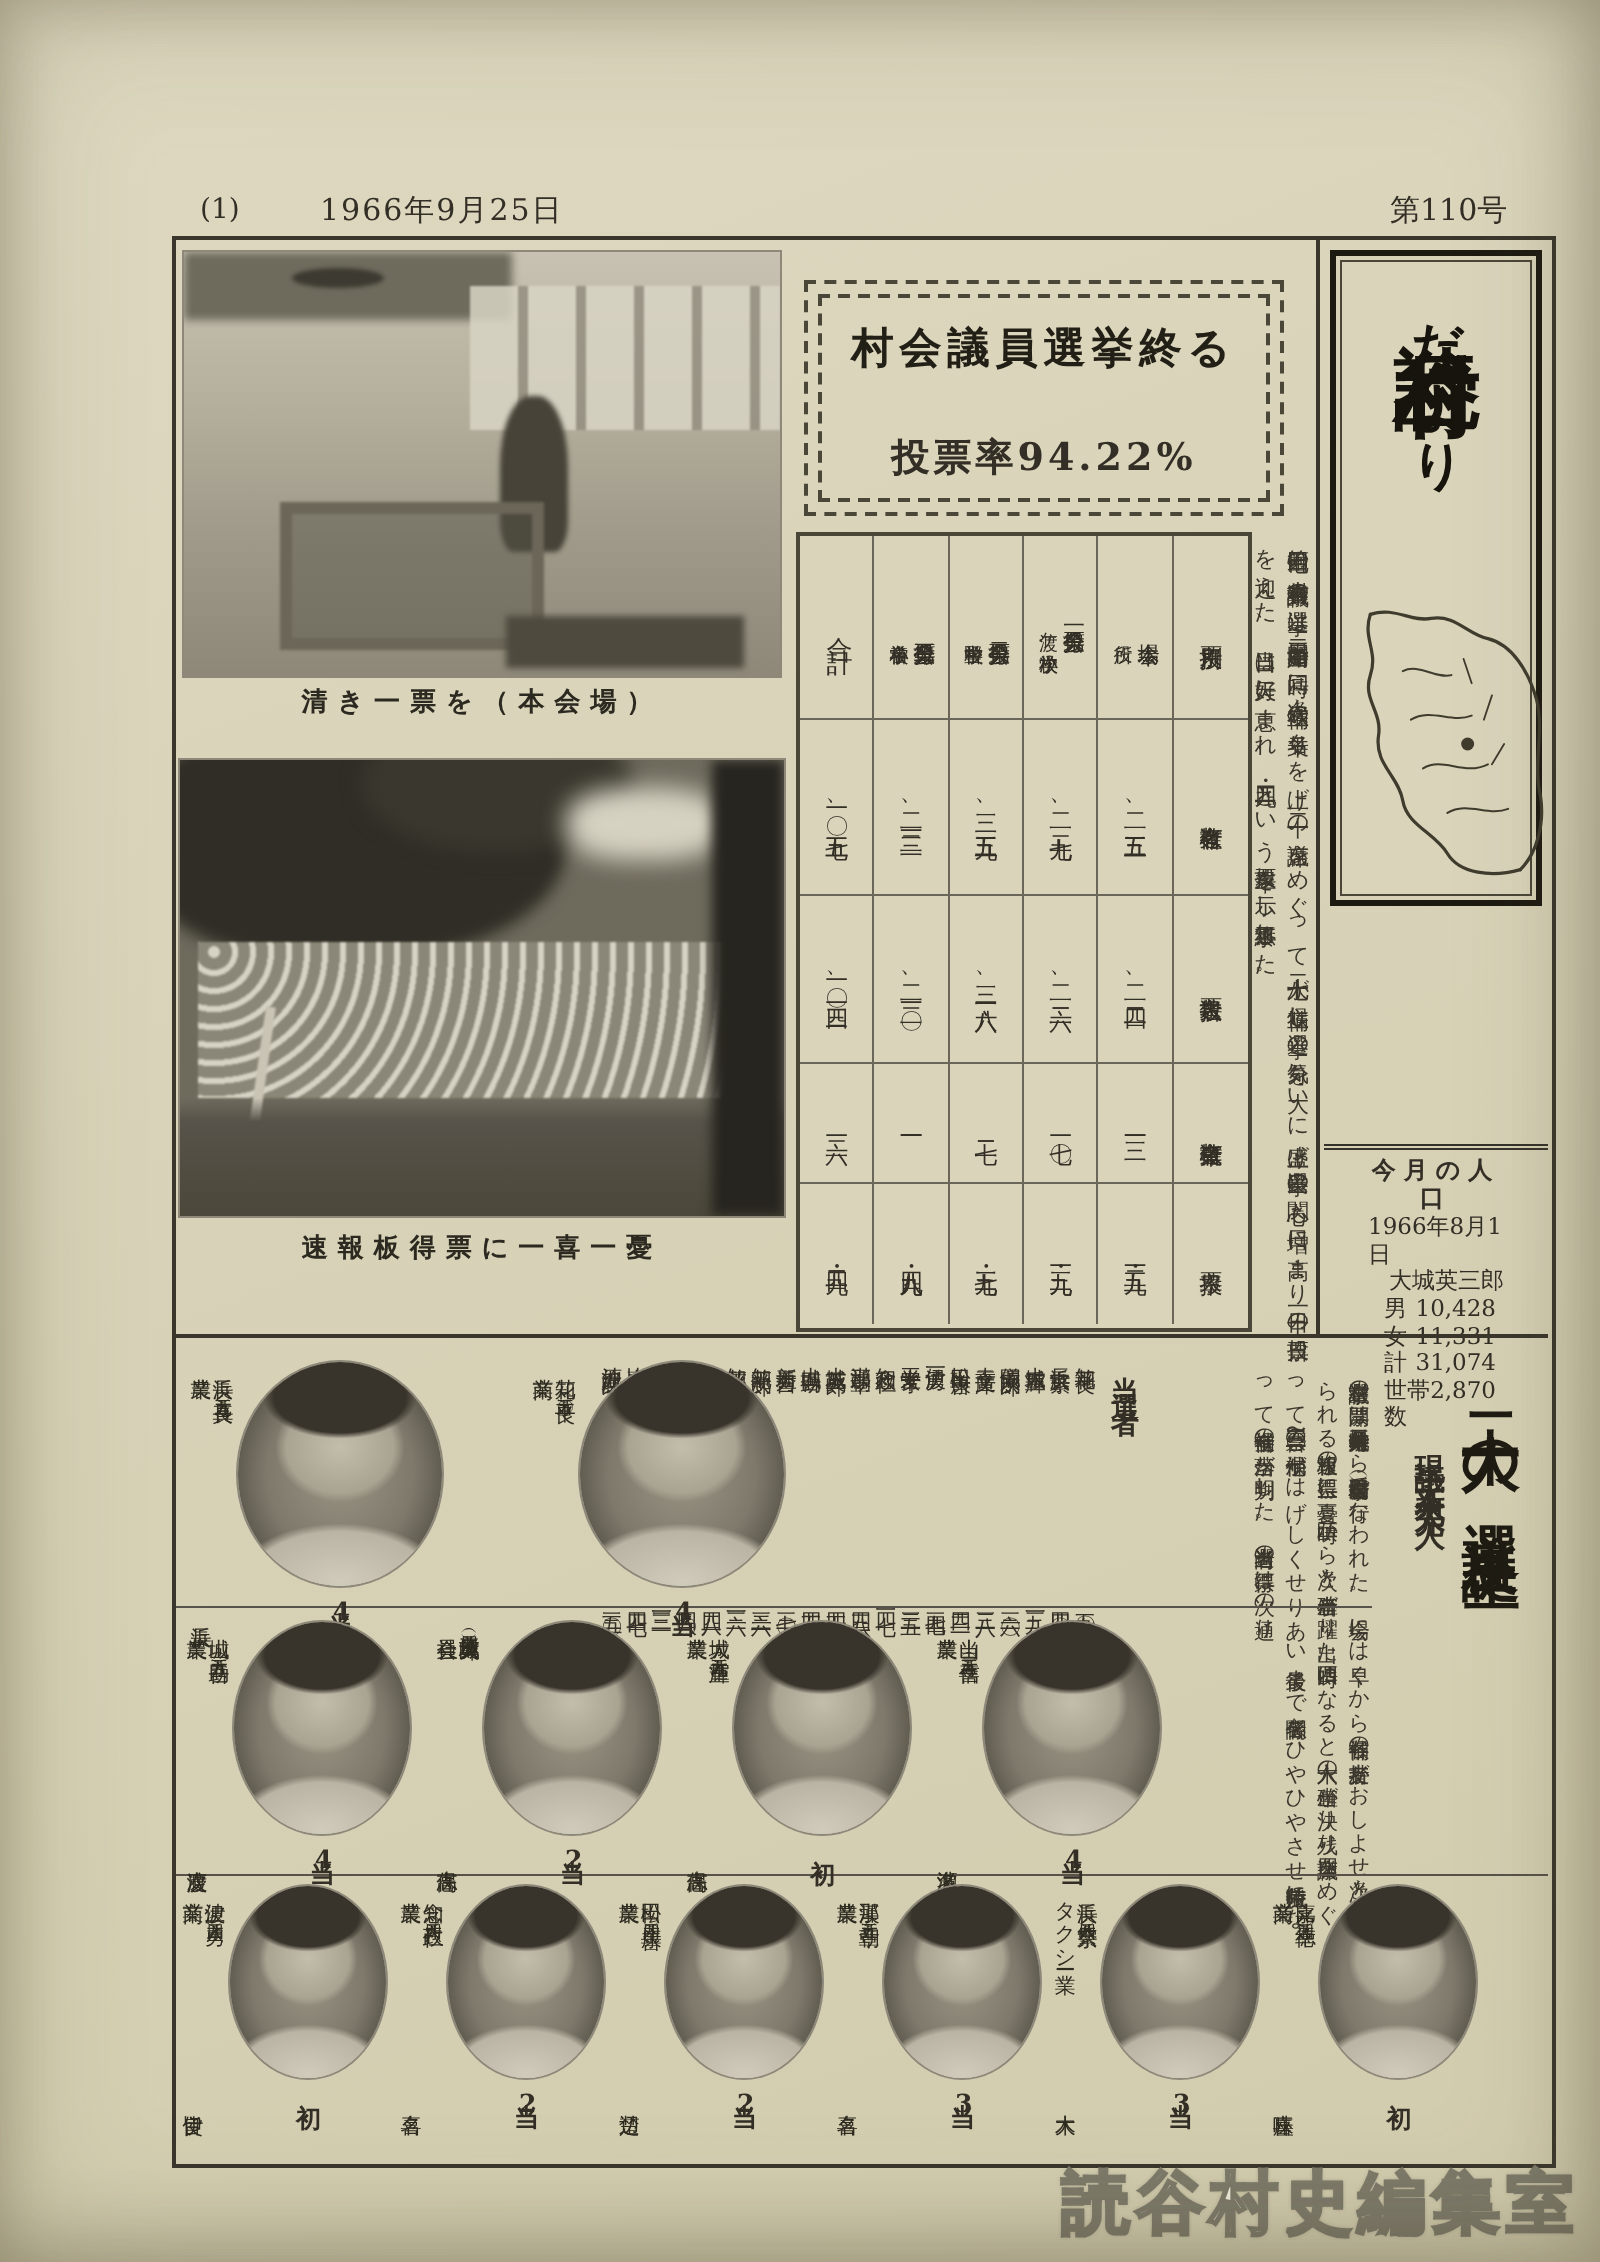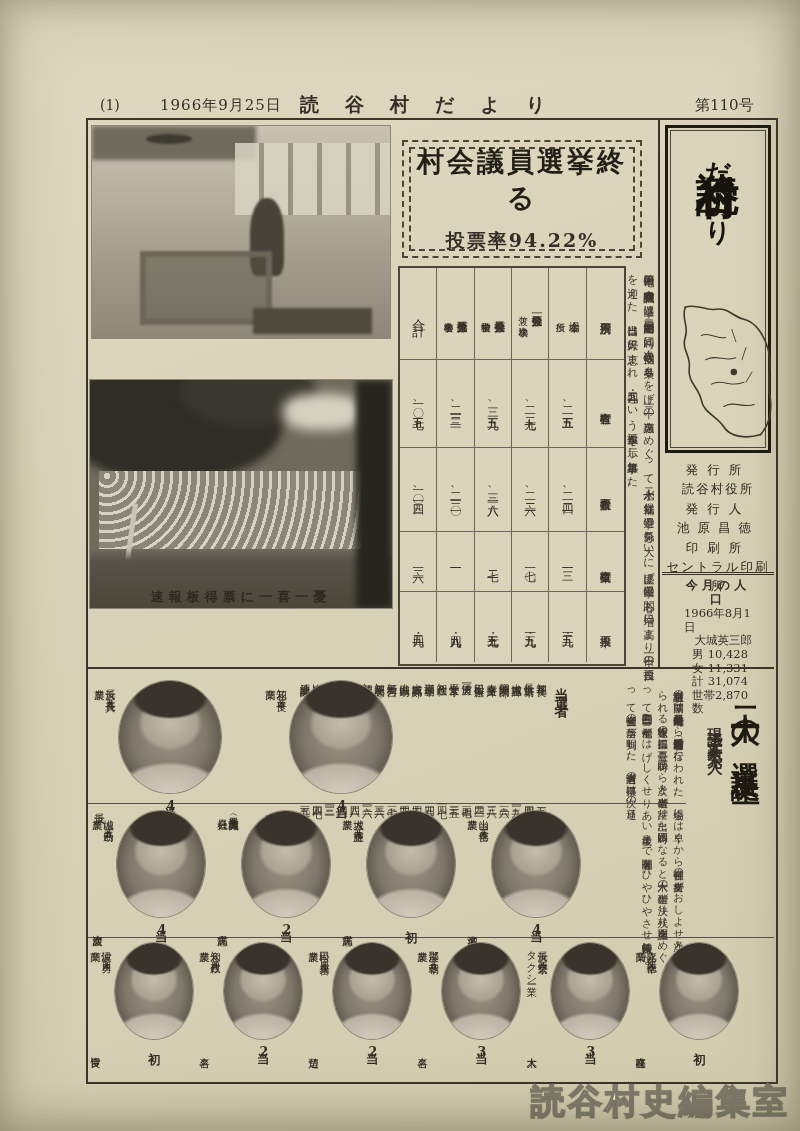--- a/index.html
+++ b/index.html
@@ -40,27 +40,27 @@
   .photo2 .leaf{position:absolute;left:-6%;top:-8%;width:70%;height:52%;background:#2f2d25;border-radius:40% 60% 55% 45%;filter:blur(4px);}
   .photo2 .leaf2{position:absolute;left:30%;top:-10%;width:45%;height:30%;background:#3a382e;border-radius:50%;filter:blur(5px);}
   .photo2 .sky{position:absolute;right:10%;top:6%;width:26%;height:16%;background:#d6d2c2;border-radius:40%;filter:blur(6px);}
   .photo2 .crowd{position:absolute;left:3%;right:8%;top:40%;height:34%;filter:blur(.5px);
     background:repeating-radial-gradient(circle at 8px 5px,#d7d3c4 0 3px,#8b8778 3px 9px);}
   .photo2 .fg{position:absolute;left:0;bottom:0;width:100%;height:26%;background:linear-gradient(0deg,#4b4739,#57534a 80%,transparent);}
   .photo2 .edge{position:absolute;right:0;top:0;width:12%;height:100%;background:#26251f;filter:blur(3px);}
   .photo2 .pole{position:absolute;left:12%;bottom:2%;width:5px;height:44%;background:#c9c4b4;transform:rotate(8deg);filter:blur(.4px);}
   .photo-caption{position:absolute;text-align:center;font-size:13px;font-weight:bold;letter-spacing:5px;color:#2c2920;}
   .cap1{left:4px;top:222px;width:298px;}
-  .cap2{left:2px;top:468px;width:302px;}
+  .cap2{left:2px;top:495px;width:302px;}
 
   
   .headline-box{position:absolute;left:314px;top:20px;width:236px;height:114px;border:2px dashed #4a4638;}
   .headline-box::before{content:"";position:absolute;inset:5px;border:2px dashed #4a4638;}
-  .headline-box .h1{position:relative;margin-top:2px;text-align:center;font-size:27px;font-weight:bold;letter-spacing:3px;color:#221f16;}
-  .headline-box .h2{position:relative;margin-top:12px;text-align:center;font-size:19px;font-weight:bold;letter-spacing:2px;}
+  .headline-box .h1{position:relative;margin-top:18px;text-align:center;font-size:21px;font-weight:bold;letter-spacing:3px;color:#221f16;}
+  .headline-box .h2{position:relative;margin-top:28px;text-align:center;font-size:19px;font-weight:bold;letter-spacing:2px;}
 
   
   .vote-table{position:absolute;left:310px;top:146px;width:224px;height:396px;border:2px solid #4a4638;
     display:grid;grid-template-columns:repeat(6,1fr);grid-template-rows:92px 88px 84px 60px 70px;background:#d9d4ba;}
   .t-cell{border-right:1px solid #6a665a;border-bottom:1px solid #6a665a;display:flex;align-items:center;justify-content:center;font-size:11.5px;line-height:1.25;}
   .t-cell:nth-child(6n){border-right:none;}
   .t-cell.last-row{border-bottom:none;}
   .t-cell .main{display:block;font-size:11px;}
   .t-cell .sub{display:block;font-size:9.5px;margin-top:2px;}
   .t-cell .sum{font-size:13px;letter-spacing:6px;}
@@ -130,35 +130,35 @@
   .watermark{position:absolute;right:10px;bottom:6px;font-size:34px;font-weight:bold;letter-spacing:3px;
     color:#efecdf;-webkit-text-stroke:1.5px #7d7a6a;text-shadow:0 0 2px rgba(60,56,44,.5);margin-top:22px;}
 </style>
 </head>
 <body>
 
 <div id="page">
 
   <span class="pg-num">(1)</span>
   <span class="pg-date">1966年9月25日</span>
-  <span class="pg-title sans">読谷村だより</span>
   <span class="pg-issue">第110号</span>
 
   <div class="main-frame">
 
     <div class="left-content">
 
       <div class="news-photo photo1">
         <div class="beam"></div>
         <div class="fan"></div>
         <div class="win"></div>
         <div class="person"></div>
         <div class="booth"></div>
         <div class="desk"></div>
       </div>
+      <div class="photo-caption cap1">清き一票を（本会場）</div>
 
       <div class="news-photo photo2">
         <div class="leaf"></div>
         <div class="leaf2"></div>
         <div class="sky"></div>
         <div class="crowd"></div>
         <div class="pole"></div>
         <div class="fg"></div>
         <div class="edge"></div>
       </div>
@@ -293,28 +293,20 @@
             <path d="M14,12 C26,8 34,16 44,14 C56,12 62,22 72,24 C84,27 92,40 96,54 C100,70 94,86 98,102 C100,116 96,130 88,138"></path>
             <path d="M30,40 C38,36 46,44 54,42" stroke-width="1"></path>
             <path d="M34,64 C44,58 54,66 64,62" stroke-width="1"></path>
             <path d="M40,88 C50,82 60,92 72,86" stroke-width="1"></path>
             <path d="M52,110 C62,104 72,112 82,108" stroke-width="1"></path>
             <path d="M60,34 L64,46 M74,52 L70,64 M80,76 L74,86" stroke-width="0.9"></path>
           </g>
           <circle cx="62" cy="76" r="3.2" fill="#3f3b2d"></circle>
         </svg>
       </div>
-      <div class="publisher-box">
-        <div class="lab">発行所</div>
-        <div class="val">読谷村役所</div>
-        <div class="lab">発行人</div>
-        <div class="val val-person">池原昌徳</div>
-        <div class="lab">印刷所</div>
-        <div class="val">セントラル印刷所</div>
-      </div>
       <div class="pub-rule"></div>
       <div class="population-box">
         <div class="pop-title">今月の人口</div>
         <div class="pop-date">1966年8月1日</div>
         <div class="pop-note">大城英三郎</div>
         <div class="pop-row">
             <span>男</span>
             <span>10,428</span>
           </div>
         <div class="pop-row">

